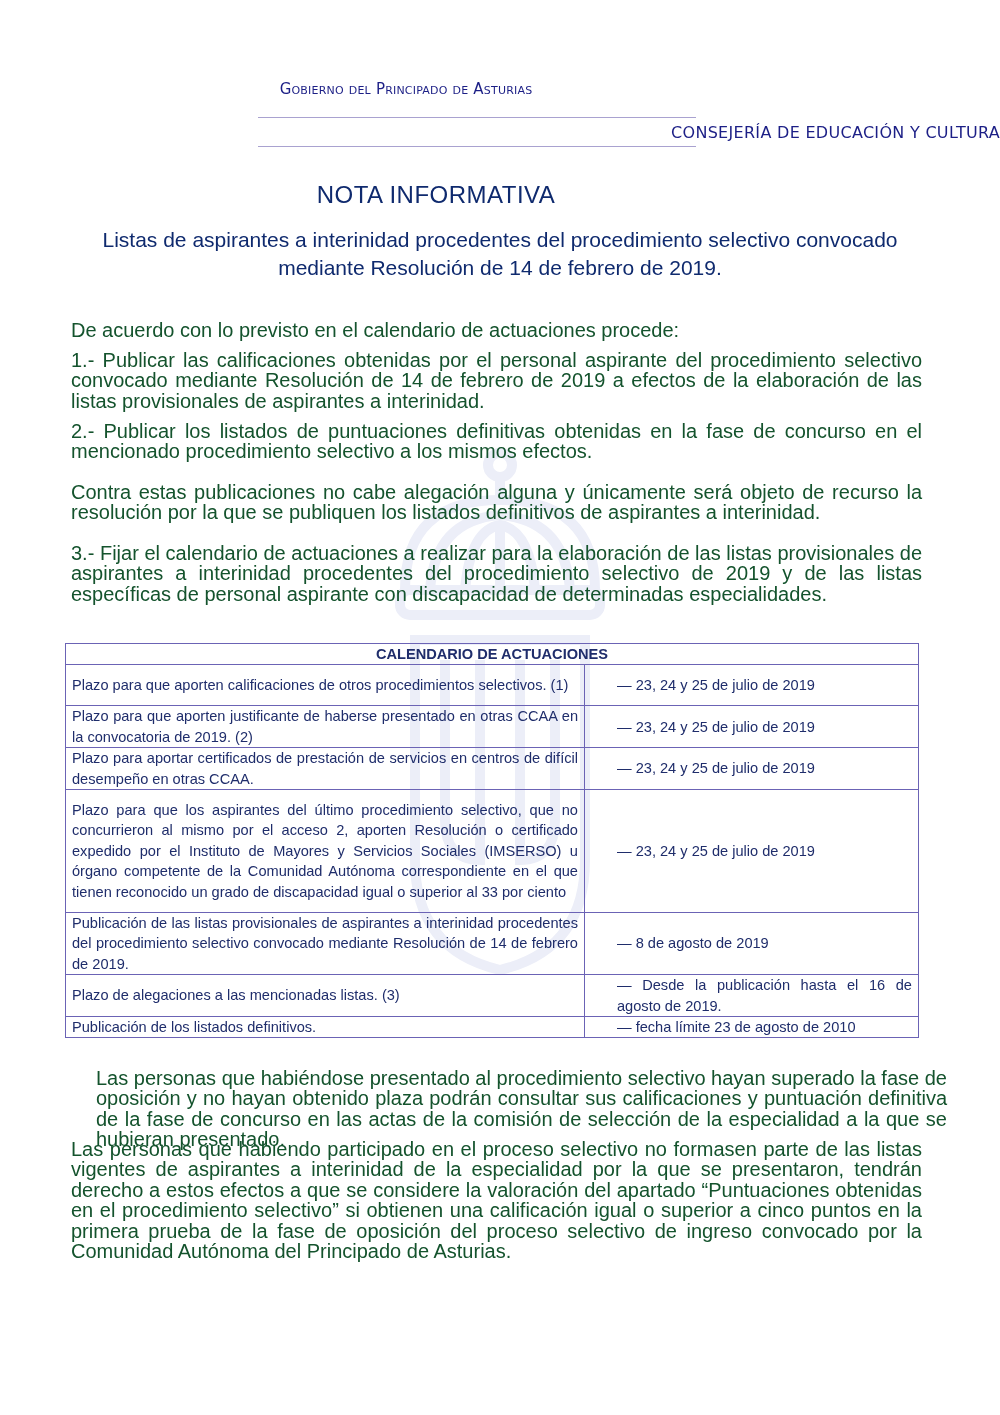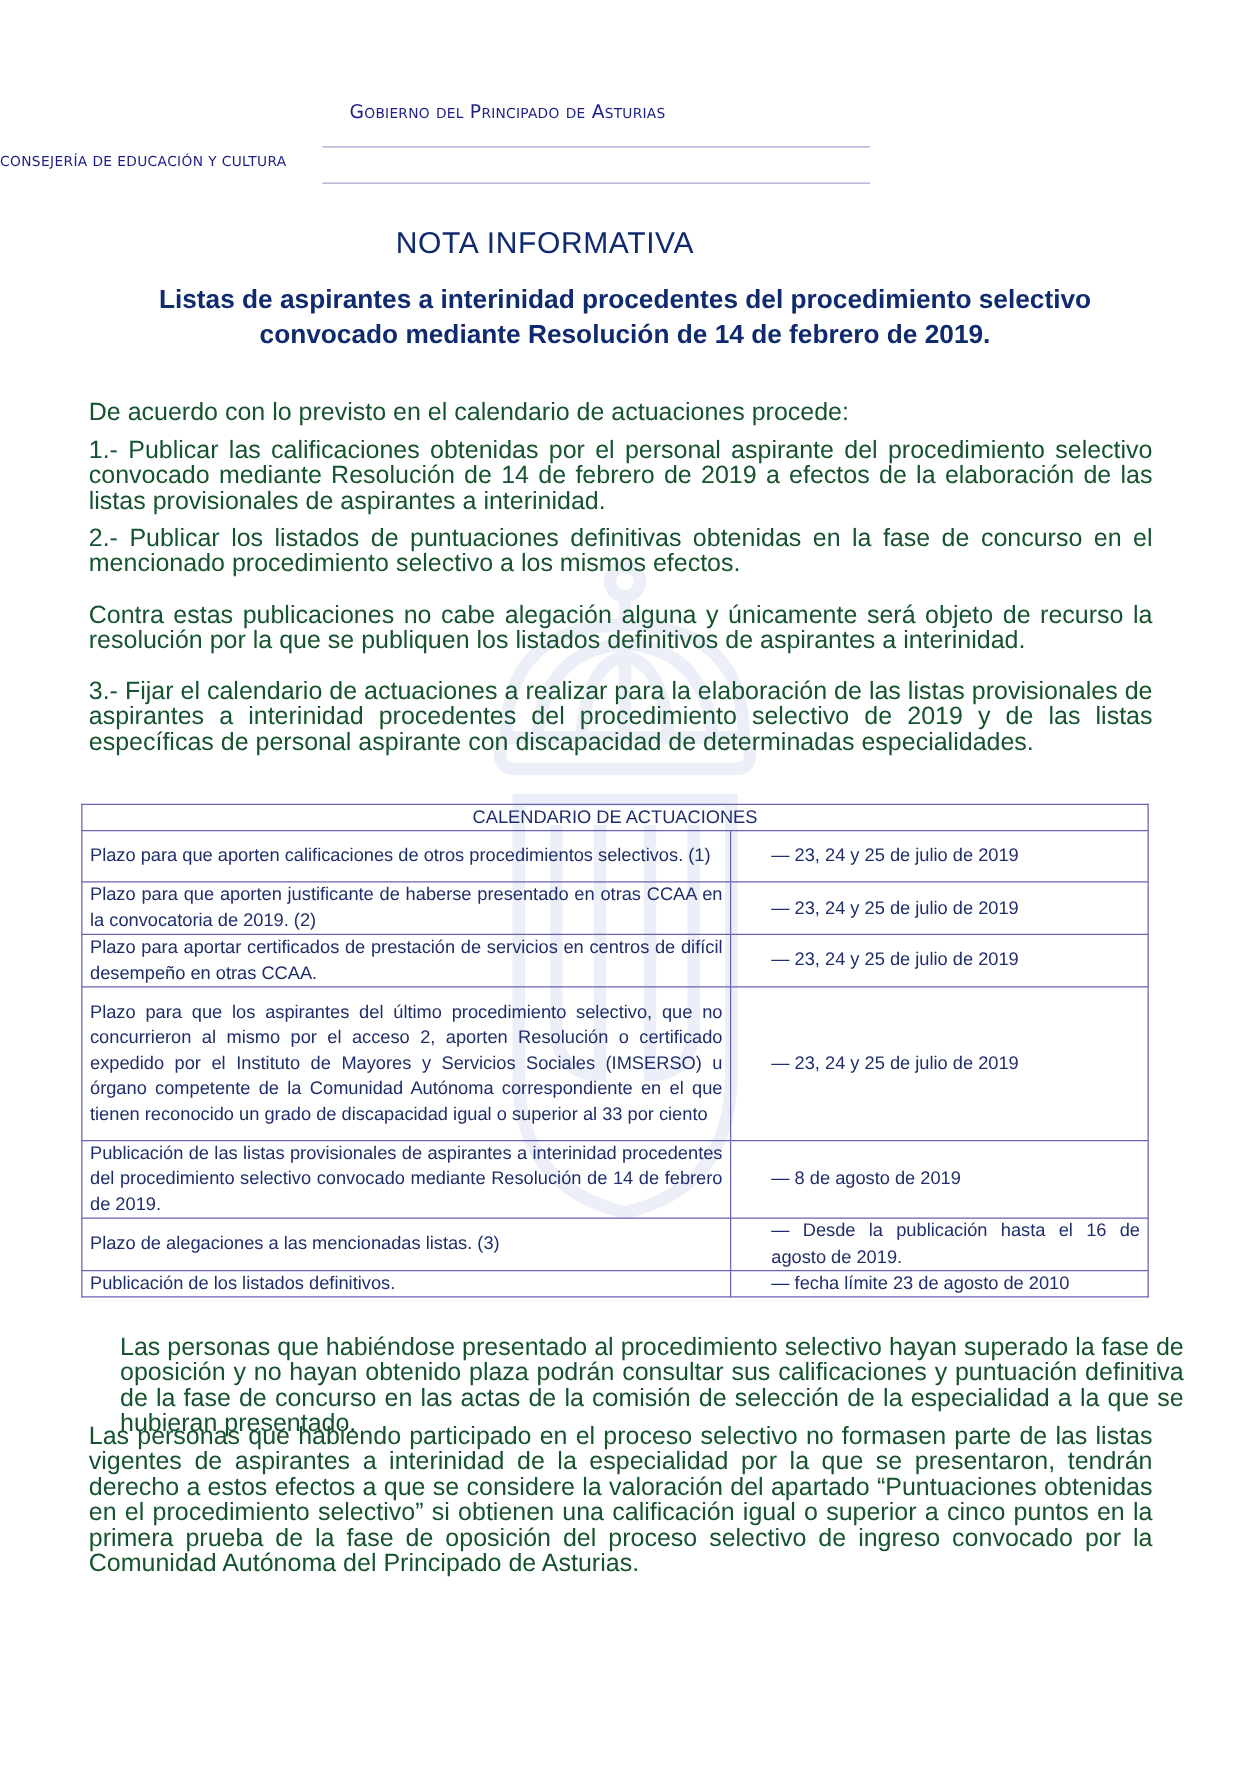--- a/index.html
+++ b/index.html
@@ -9,43 +9,43 @@
 
   
   .watermark { position: absolute; left: 385px; top: 440px; width: 230px; height: 540px; opacity: 1; pointer-events: none; }
 
   
   .gov { position: absolute; top: 80px; left: 0; width: 812px; text-align: center;
          font-family: "DejaVu Sans", sans-serif; font-size: 15px; color: #1c1f86; letter-spacing: 0.2px; font-variant: small-caps; }
   .rule { position: absolute; left: 258px; width: 438px; height: 0; border-top: 1px solid #a9a2d0; }
   .rule.r1 { top: 117px; }
   .rule.r2 { top: 146px; }
-  .consej { position: absolute; top: 123px; left: 0; width: 1000px; text-align: left;
-            font-family: "DejaVu Sans", sans-serif; font-size: 11px; color: #1c1f86; letter-spacing: 0.3px; }
+  .consej { position: absolute; top: 123px; left: 0; width: 1000px; text-align: right;
+            font-family: "DejaVu Sans", sans-serif; font-size: 16px; color: #1c1f86; letter-spacing: 0.3px; }
 
   .title { position: absolute; top: 181px; left: 0; width: 872px; text-align: center;
            font-size: 24px; color: #0f2a6e; letter-spacing: 0.5px; }
   .subtitle { position: absolute; top: 226px; left: 100px; width: 800px; text-align: center;
-              font-size: 21px; line-height: 28px; color: #0f2a6e; font-weight: bold; }
+              font-size: 21px; line-height: 28px; color: #0f2a6e; }
 
   .body { position: absolute; left: 71px; width: 851px; font-size: 20px; line-height: 20.4px;
           color: #14532d; text-align: justify; }
   .p0 { top: 320px; }
   .p1 { top: 350px; }
   .p2 { top: 421px; }
   .p3 { top: 482px; }
   .p4 { top: 543px; }
   .p5 { top: 1068px; margin-left: 25px; }
   .p6 { top: 1139px; }
   .body p { margin: 0; }
 
   table.cal { position: absolute; left: 65px; top: 643px; width: 854px; border-collapse: collapse;
               font-size: 14.6px; line-height: 20.4px; color: #1f2d6b; }
   table.cal td, table.cal th { border: 1px solid #6b63b5; padding: 0 6px; vertical-align: middle; }
-  table.cal th { font-weight: normal; height: 20px; }
+  table.cal th { font-weight: bold; height: 20px; }
   table.cal td.desc { width: 506px; text-align: justify; }
   table.cal td.date { padding-left: 32px; padding-right: 6px; text-align: justify; }
 </style>
 </head>
 <body>
 
 <div class="page">
 
   <svg class="watermark" viewBox="0 0 230 540">
     <g fill="none" stroke="#eceef8" stroke-width="10">

